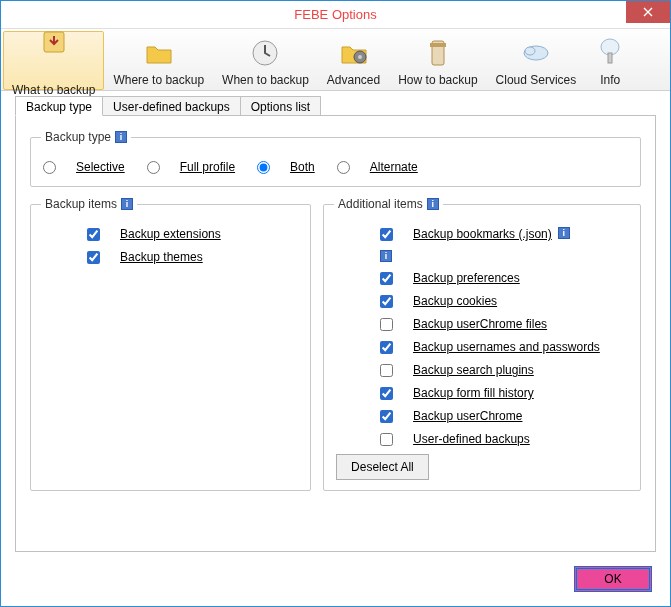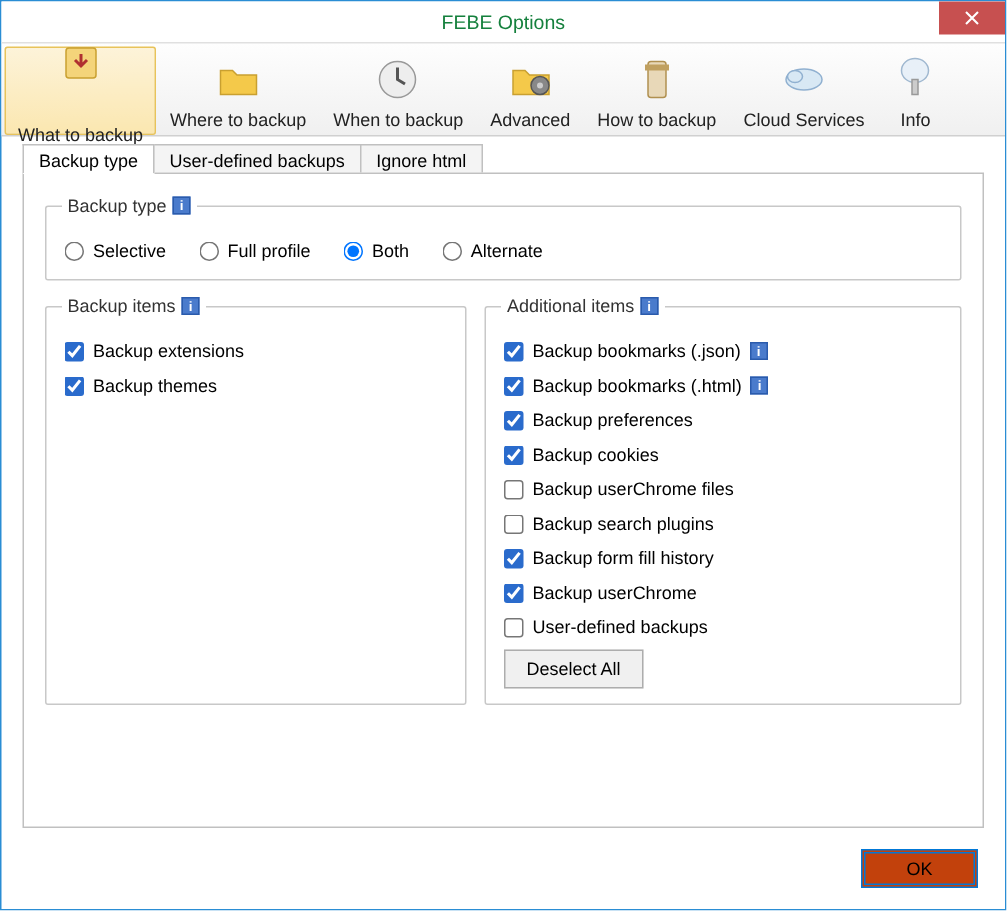--- a/index.html
+++ b/index.html
@@ -1,21 +1,21 @@
 <!DOCTYPE html>
 <html><head>
 <meta charset="utf-8">
 <style>
 * { box-sizing: border-box; margin: 0; padding: 0; font-family: "Segoe UI", Tahoma, sans-serif; font-size: 12px; }
 body { background: #fff; width: 671px; height: 607px; overflow: hidden; }
 
 .window { width: 671px; height: 607px; border: 1px solid #2a8dd4; display: flex; flex-direction: column; background: #fff; }
 
 .titlebar { height: 28px; background: #fff; display: flex; align-items: center; border-bottom: 1px solid #e0e0e0; position: relative; }
-.titlebar-text { flex: 1; text-align: center; color: #15803d; font-size: 13px; }
+.titlebar-text { flex: 1; text-align: center; color: #ef4444; font-size: 13px; }
 .close-btn { width: 44px; height: 22px; background: #c75050; color: #fff; display: flex; align-items: center; justify-content: center; position: absolute; right: 0; top: 0; cursor: pointer; }
 .close-btn svg { width: 10px; height: 10px; }
 
 .toolbar { height: 62px; display: flex; background: linear-gradient(#fefefe,#f0f0f0); border-bottom: 1px solid #d0d0d0; padding: 2px 2px 0 2px; }
 .tool-item { display:flex; flex-direction:column; align-items:center; justify-content:center; padding:4px 8px 2px; cursor:pointer; border:1px solid transparent; border-radius:2px; gap:4px;}
 .tool-item.active { background: linear-gradient(#fdf3d9,#fbe7b0); border:1px solid #e8c35a;gap:25px; }
 .tool-icon { width:32px; height:32px; display:flex; align-items:center; justify-content:center; }
 .tool-label { font-size:12px; color:#222; white-space:nowrap; }
 
 .tab-strip { height:24px; display:flex; padding:4px 4px 0 14px; gap:0; }
@@ -23,35 +23,35 @@
 .tab.active { background:#fff; border-bottom:1px solid #fff; z-index:2; }
 .tab + .tab { margin-left:-1px; }
 
 .content { flex:1; border:1px solid #c0c0c0; margin:0 14px; padding:14px 14px 8px 14px; position:relative; background:#fff;}
 
 fieldset { border:1px solid #c8c8c8; border-radius:2px; padding:10px 10px 10px 10px; margin-bottom:10px; }
 legend { padding:0 4px; font-size:12px; color:#333; display:flex; align-items:center; gap:4px; }
 .info-icon { width:12px; height:12px; background:#4a7bcc; color:#fff; font-size:9px; font-weight:bold; display:inline-flex; align-items:center; justify-content:center; border:1px solid #2a5bac; cursor:pointer; }
 
 .radio-row { display:flex; gap:22px; padding:6px 2px 2px 2px; }
-.radio-opt, .check-opt { display:flex; align-items:center; gap:6px; cursor:pointer; }
+.radio-opt, .check-opt { display:flex; align-items:center; gap:20px; cursor:pointer;text-decoration:underline; }
 .radio-opt input, .check-opt input { cursor:pointer; }
 
 .two-col { display:flex; gap:12px; }
 .col-left { flex:0 0 46%; }
 .col-right { flex:1; }
 
 .check-list { display:flex; flex-direction:column; gap:9px; padding:6px 2px 2px 2px; }
-.check-line { display:flex; align-items:center; gap:6px; }
+.check-line { display:flex; align-items:flex-start; gap:6px;margin-left:44px; }
 
 .btn-row { display:flex; gap:8px; margin-top:6px; padding-left:2px; }
 .btn { padding:5px 14px; background:#f0f0f0; border:1px solid #adadad; cursor:pointer; font-size:12px; }
 
 .footer { height:54px; display:flex; align-items:center; justify-content:flex-end; padding:0 18px; }
-.ok-btn { width:78px; padding:5px 0; background:#c2410c; border:1px solid #0078d7; outline:1px solid #0078d7; outline-offset:-3px; cursor:pointer; font-size:12px; text-align:center;}
+.ok-btn { width:78px; padding:5px 0; background:#ec4899; border:1px solid #0078d7; outline:1px solid #0078d7; outline-offset:-3px; cursor:pointer; font-size:12px; text-align:center;}
 
 input[type=checkbox]{ width:13px; height:13px; accent-color:#2a6bcc;}
 input[type=radio]{ width:13px; height:13px; }
 </style>
 </head>
 <body>
 
 <div class="window">
 
   <div class="titlebar">
@@ -125,21 +125,21 @@
             <rect x="14" y="16" width="4" height="10" fill="#ccc" stroke="#999"></rect>
           </svg>
         </div>
         <div class="tool-label">Info</div>
       </div>
     </div>
 
   <div class="tab-strip" id="tabstrip">
       <div class="tab active">Backup type</div>
       <div class="tab">User-defined backups</div>
-      <div class="tab">Ignore html</div>
+      <div class="tab">Options list</div>
     </div>
 
   <div class="content">
 
     <fieldset>
       <legend>
         <span>Backup type</span>
         <span class="info-icon">i</span>
       </legend>
       <div class="radio-row" id="radio-row">
@@ -191,42 +191,44 @@
         </legend>
         <div class="check-list" id="additional-items-list">
             <div class="check-line">
               <label class="check-opt">
                 <input type="checkbox" checked="" style="">
                 <span>Backup bookmarks (.json)</span>
               </label> 
               <span class="info-icon">i</span>
             </div>
             <div class="check-line">
-              <label class="check-opt">
-                <input type="checkbox" checked="" style="">
-                <span>Backup bookmarks (.html)</span>
-              </label> 
               <span class="info-icon">i</span>
             </div>
             <div class="check-line">
               <label class="check-opt">
                 <input type="checkbox" checked="" style="">
                 <span>Backup preferences</span>
               </label>
             </div>
             <div class="check-line">
               <label class="check-opt">
                 <input type="checkbox" checked="" style="">
                 <span>Backup cookies</span>
               </label>
             </div>
             <div class="check-line">
               <label class="check-opt">
                 <input type="checkbox" style="">
                 <span>Backup userChrome files</span>
+              </label>
+            </div>
+            <div class="check-line">
+              <label class="check-opt">
+                <input type="checkbox" checked="" style="">
+                <span>Backup usernames and passwords</span>
               </label>
             </div>
             <div class="check-line">
               <label class="check-opt">
                 <input type="checkbox" style="">
                 <span>Backup search plugins</span>
               </label>
             </div>
             <div class="check-line">
               <label class="check-opt">

